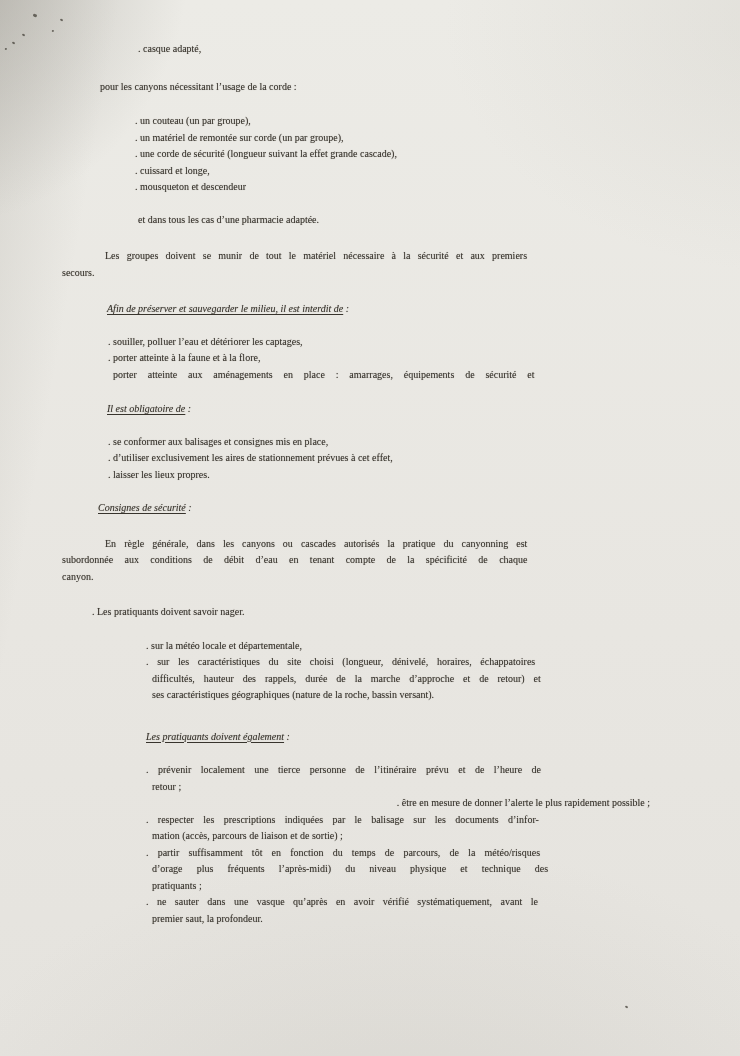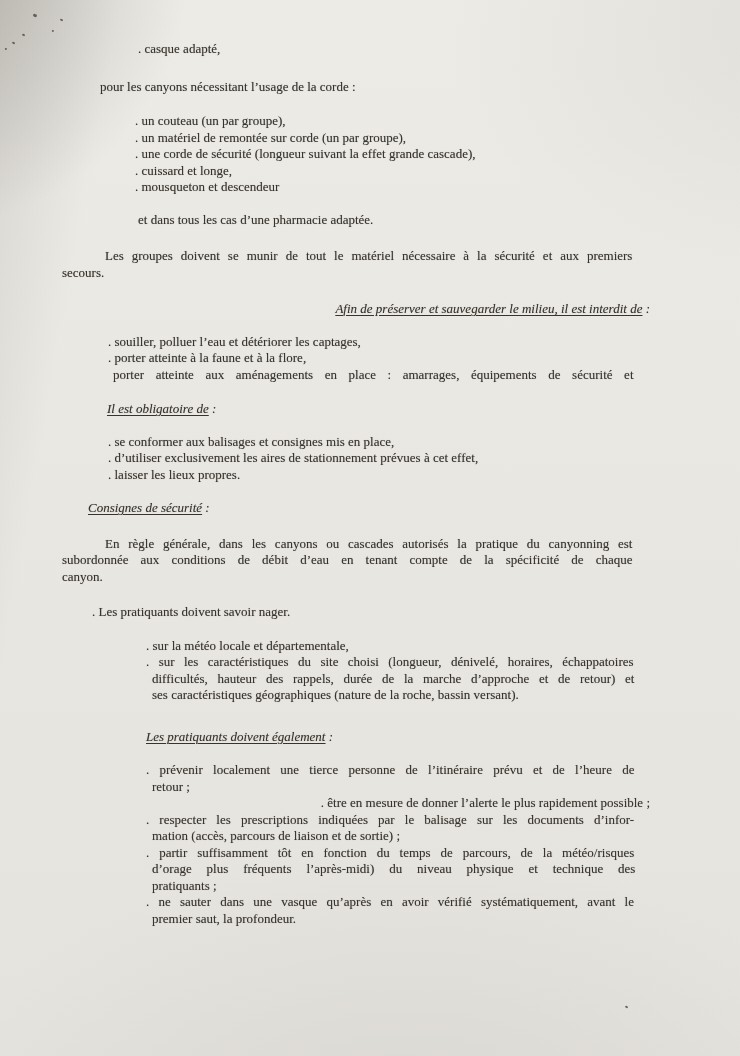--- a/index.html
+++ b/index.html
@@ -17,21 +17,21 @@
       radial-gradient(130% 60% at 55% 110%, rgba(188,185,177,0.30), rgba(188,185,177,0) 50%),
       radial-gradient(80% 40% at 108% 2%, rgba(198,195,187,0.28), rgba(198,195,187,0) 60%),
       linear-gradient(#ecebe6, #e8e6e1 60%, #e5e3de);
   }
   .doc {
     position: relative;
     box-sizing: border-box;
     width: 100%;
     padding: 41px 90px 0 62px;
     color: #38342d;
-    font-size: 13px;
+    font-size: 10px;
     line-height: 16.5px;
     text-shadow: 0 0 0.8px rgba(70, 66, 58, 0.45);
   }
   .line { white-space: nowrap; }
   .line .t { display: inline; }
   .h { font-style: italic; }
   .h .u {
     text-decoration: underline;
     text-decoration-thickness: 1px;
     text-underline-offset: 2px;
@@ -52,29 +52,29 @@
       <div class="line" style="margin-left: 76px;"><span class="t">. casque adapté,</span></div>
       <div class="line" style="margin-left: 38px; margin-top: 21px;"><span class="t">pour les canyons nécessitant l’usage de la corde :</span></div>
       <div class="line" style="margin-left: 73px; margin-top: 18px;"><span class="t">. un couteau (un par groupe),</span></div>
       <div class="line" style="margin-left: 73px; font-family: Liberation Serif, serif;"><span class="t">. un matériel de remontée sur corde (un par groupe),</span></div>
       <div class="line" style="margin-left: 73px;"><span class="t">. une corde de sécurité (longueur suivant la effet grande cascade),</span></div>
       <div class="line" style="margin-left: 73px;"><span class="t">. cuissard et longe,</span></div>
       <div class="line" style="margin-left: 73px;"><span class="t">. mousqueton et descendeur</span></div>
       <div class="line" style="margin-left: 76px; margin-top: 16px;"><span class="t">et dans tous les cas d’une pharmacie adaptée.</span></div>
       <div class="line j" style="margin-left: 43px; margin-top: 20px; word-spacing: 4.71979px;"><span class="t">Les groupes doivent se munir de tout le matériel nécessaire à la sécurité et aux premiers</span></div>
       <div class="line" style="margin-left: 0px;"><span class="t">secours.</span></div>
-      <div class="line h" style="margin-left: 45px; margin-top: 20px; text-align: right;"><span class="t u">Afin de préserver et sauvegarder le milieu, il est interdit de</span><span> :</span></div>
+      <div class="line h" style="margin-left: 45px; margin-top: 20px;"><span class="t u">Afin de préserver et sauvegarder le milieu, il est interdit de</span><span> :</span></div>
       <div class="line" style="margin-left: 46px; margin-top: 16px;"><span class="t">. souiller, polluer l’eau et détériorer les captages,</span></div>
       <div class="line" style="margin-left: 46px;"><span class="t">. porter atteinte à la faune et à la flore,</span></div>
       <div class="line j" style="margin-left: 51px; word-spacing: 8.33665px;"><span class="t">porter atteinte aux aménagements en place : amarrages, équipements de sécurité et</span></div>
       <div class="line h" style="margin-left: 45px; margin-top: 18px;"><span class="t u">Il est obligatoire de</span><span> :</span></div>
       <div class="line" style="margin-left: 46px; margin-top: 16px;"><span class="t">. se conformer aux balisages et consignes mis en place,</span></div>
       <div class="line" style="margin-left: 46px;"><span class="t">. d’utiliser exclusivement les aires de stationnement prévues à cet effet,</span></div>
       <div class="line" style="margin-left: 46px;"><span class="t">. laisser les lieux propres.</span></div>
-      <div class="line h" style="margin-left: 26px; margin-top: 17px;"><span class="t u">Consignes de sécurité</span><span> :</span></div>
+      <div class="line h" style="margin-left: 36px; margin-top: 17px;"><span class="t u">Consignes de sécurité</span><span> :</span></div>
       <div class="line j" style="margin-left: 43px; margin-top: 19px; word-spacing: 5.53125px;"><span class="t">En règle générale, dans les canyons ou cascades autorisés la pratique du canyonning est</span></div>
       <div class="line j" style="margin-left: 0px; word-spacing: 8.86899px;"><span class="t">subordonnée aux conditions de débit d’eau en tenant compte de la spécificité de chaque</span></div>
       <div class="line" style="margin-left: 0px;"><span class="t">canyon.</span></div>
       <div class="line" style="margin-left: 30px; margin-top: 19px;"><span class="t">. Les pratiquants doivent savoir nager.</span></div>
       <div class="line" style="margin-left: 84px; margin-top: 17px;"><span class="t">. sur la météo locale et départementale,</span></div>
       <div class="line j" style="margin-left: 84px; word-spacing: 6.14375px;"><span class="t">. sur les caractéristiques du site choisi (longueur, dénivelé, horaires, échappatoires</span></div>
       <div class="line j" style="margin-left: 90px; word-spacing: 6.41146px;"><span class="t">difficultés, hauteur des rappels, durée de la marche d’approche et de retour) et</span></div>
       <div class="line" style="margin-left: 90px;"><span class="t">ses caractéristiques géographiques (nature de la roche, bassin versant).</span></div>
       <div class="line h" style="margin-left: 84px; margin-top: 25px;"><span class="t u">Les pratiquants doivent également</span><span> :</span></div>
       <div class="line j" style="margin-left: 84px; margin-top: 17px; word-spacing: 6.98568px;"><span class="t">. prévenir localement une tierce personne de l’itinéraire prévu et de l’heure de</span></div>

